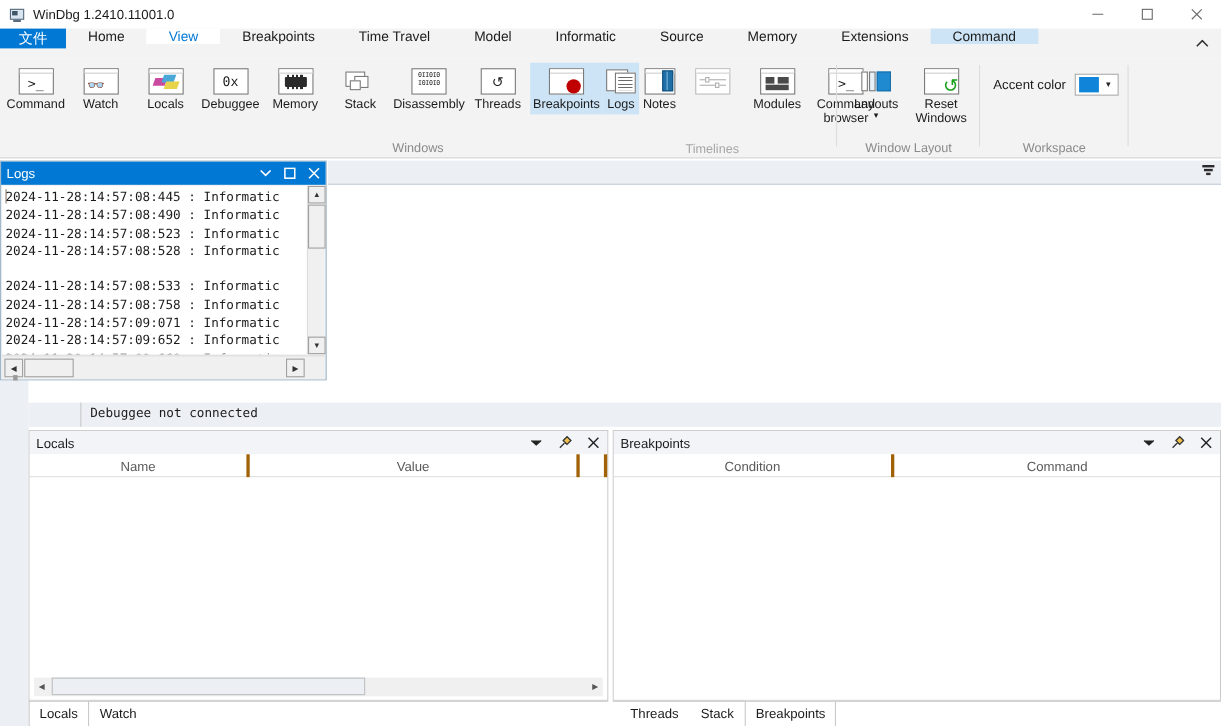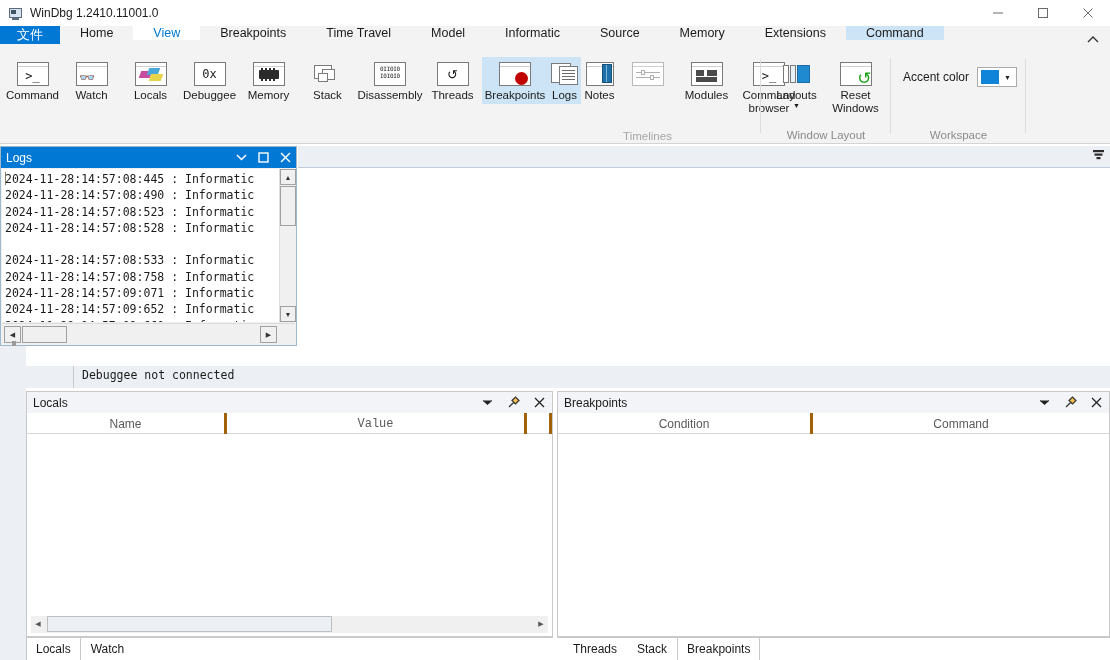--- a/index.html
+++ b/index.html
@@ -451,20 +451,21 @@
           <div class="ico">
             <div class="frame">
                 <div class="bar"></div>
               </div>
             <div class="gly" style="padding-top:3px;">&gt;_</div>
           </div>
           <div class="lbl wrap">Command browser</div>
         </div>
 
       </div>
+      <div class="gl" style="left:200px; width:360px;">Windows</div>
       <div class="sep"></div>
     </div>
 
     <div class="rgroup" style="left:761px; width:130px;">
       <div class="ritems" style="left:6px;">
         <div class="ritem">
           <div class="ico">
             <div class="lay-a"></div>
               <div class="lay-b"></div>
               <div class="lay-c"></div>
@@ -590,21 +591,21 @@
         <div class="pb">
           <svg width="11" height="11">
               <line x1="1" y1="1" x2="10" y2="10" stroke="#222" stroke-width="1.3"></line>
               <line x1="10" y1="1" x2="1" y2="10" stroke="#222" stroke-width="1.3"></line>
             </svg>
         </div>
       </div>
     </div>
     <div class="cols">
       <div class="col" style="width:200px;">Name</div>
-      <div class="col" style="width:300px;font-family:Liberation Mono, monospace;">Value</div>
+      <div class="col" style="width:300px;">Value</div>
       <div class="col" style="flex:1;"></div>
     </div>
     <div class="pane-body">
       <div class="lhsb">
         <div class="arr lf">◀</div>
         <div class="thumb"></div>
         <div class="arr rt">▶</div>
       </div>
     </div>
   </div>

